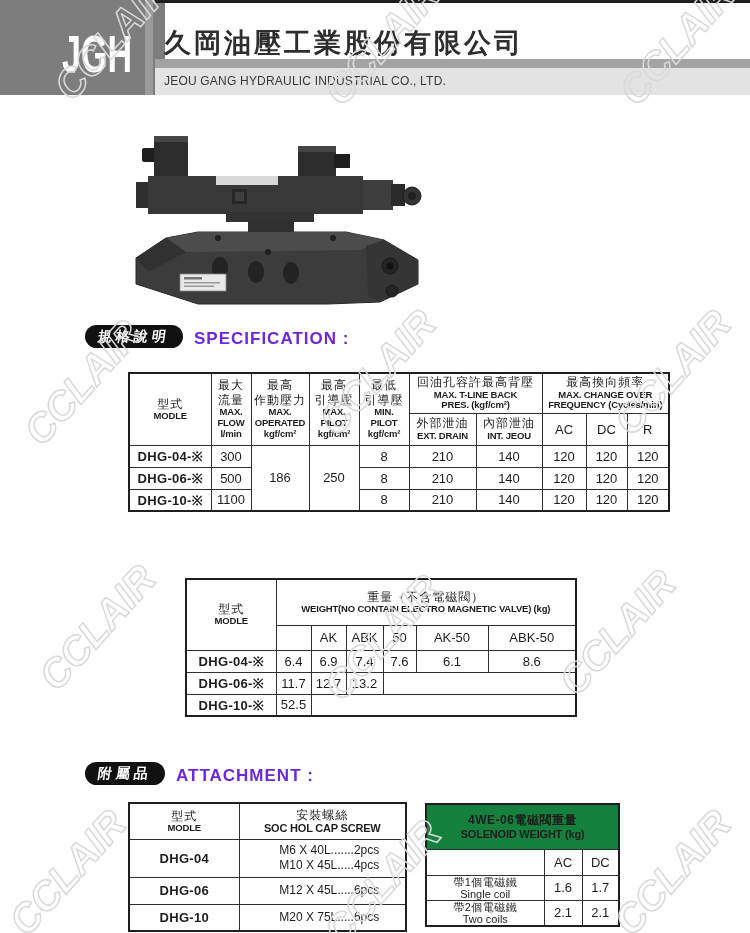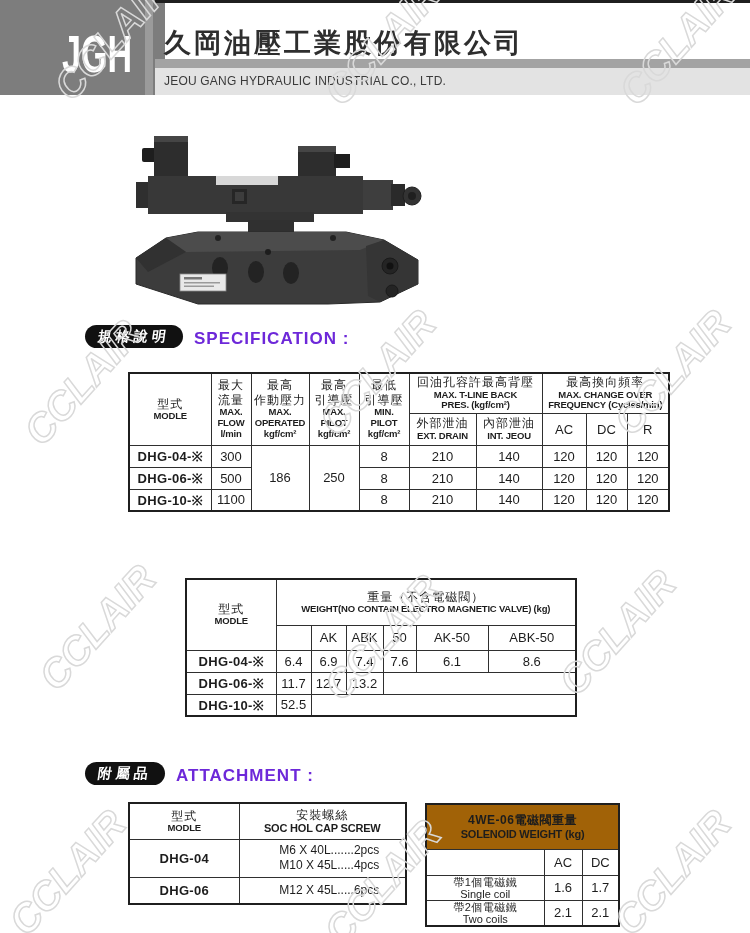--- a/index.html
+++ b/index.html
@@ -31,21 +31,21 @@
   table{position:absolute;border-collapse:collapse;table-layout:fixed;background:transparent;z-index:1;}
   td,th{border:1px solid #2f2f2f;padding:0 2px;text-align:center;vertical-align:middle;
         color:#1d1d1d;overflow:hidden;}
   .tbl{border:2px solid #1f1f1f;}
   .cell-zh{display:block;font-size:12px;line-height:1.2;white-space:pre-line;letter-spacing:1px;}
   .cell-en{display:block;font-size:9.5px;font-weight:bold;line-height:1.15;white-space:pre-line;
            letter-spacing:-0.2px;}
   .model{font-weight:bold;font-size:13px;letter-spacing:0.3px;}
   .num{font-size:13px;}
   .screw-val{font-size:12px;white-space:pre-line;line-height:1.25;padding-left:16px;}
-  .sol-head{background:#a16207;}
+  .sol-head{background:#15803d;}
   .sol-label-zh{display:block;font-size:11px;line-height:1.1;letter-spacing:0.5px;}
   .sol-label-en{display:block;font-size:11px;line-height:1.1;}
   .spec-table{left:128px;top:372px;width:540px;}
   .weight-table{left:185px;top:578px;width:390px;}
   .screw-table{left:128px;top:802px;width:277px;}
   .sol-table{left:425px;top:803px;width:193px;}
 </style>
 </head>
 <body>
 
@@ -290,20 +290,24 @@
     </tr>
     <tr style="height:38px;">
       <td class="model">DHG-04</td>
       <td class="screw-val">M6 X 40L.......2pcs
 M10 X 45L.....4pcs</td>
     </tr>
     <tr style="height:27px;">
       <td class="model">DHG-06</td>
       <td class="screw-val">M12 X 45L.....6pcs</td>
     </tr>
+    <tr style="height:27px;">
+      <td class="model">DHG-10</td>
+      <td class="screw-val">M20 X 75L.....6pcs</td>
+    </tr>
   </tbody>
     </table>
 
   <table class="tbl sol-table">
     <colgroup>
         <col style="width:118px">
         <col style="width:38px">
         <col style="width:37px">
       </colgroup>
     <tbody>

